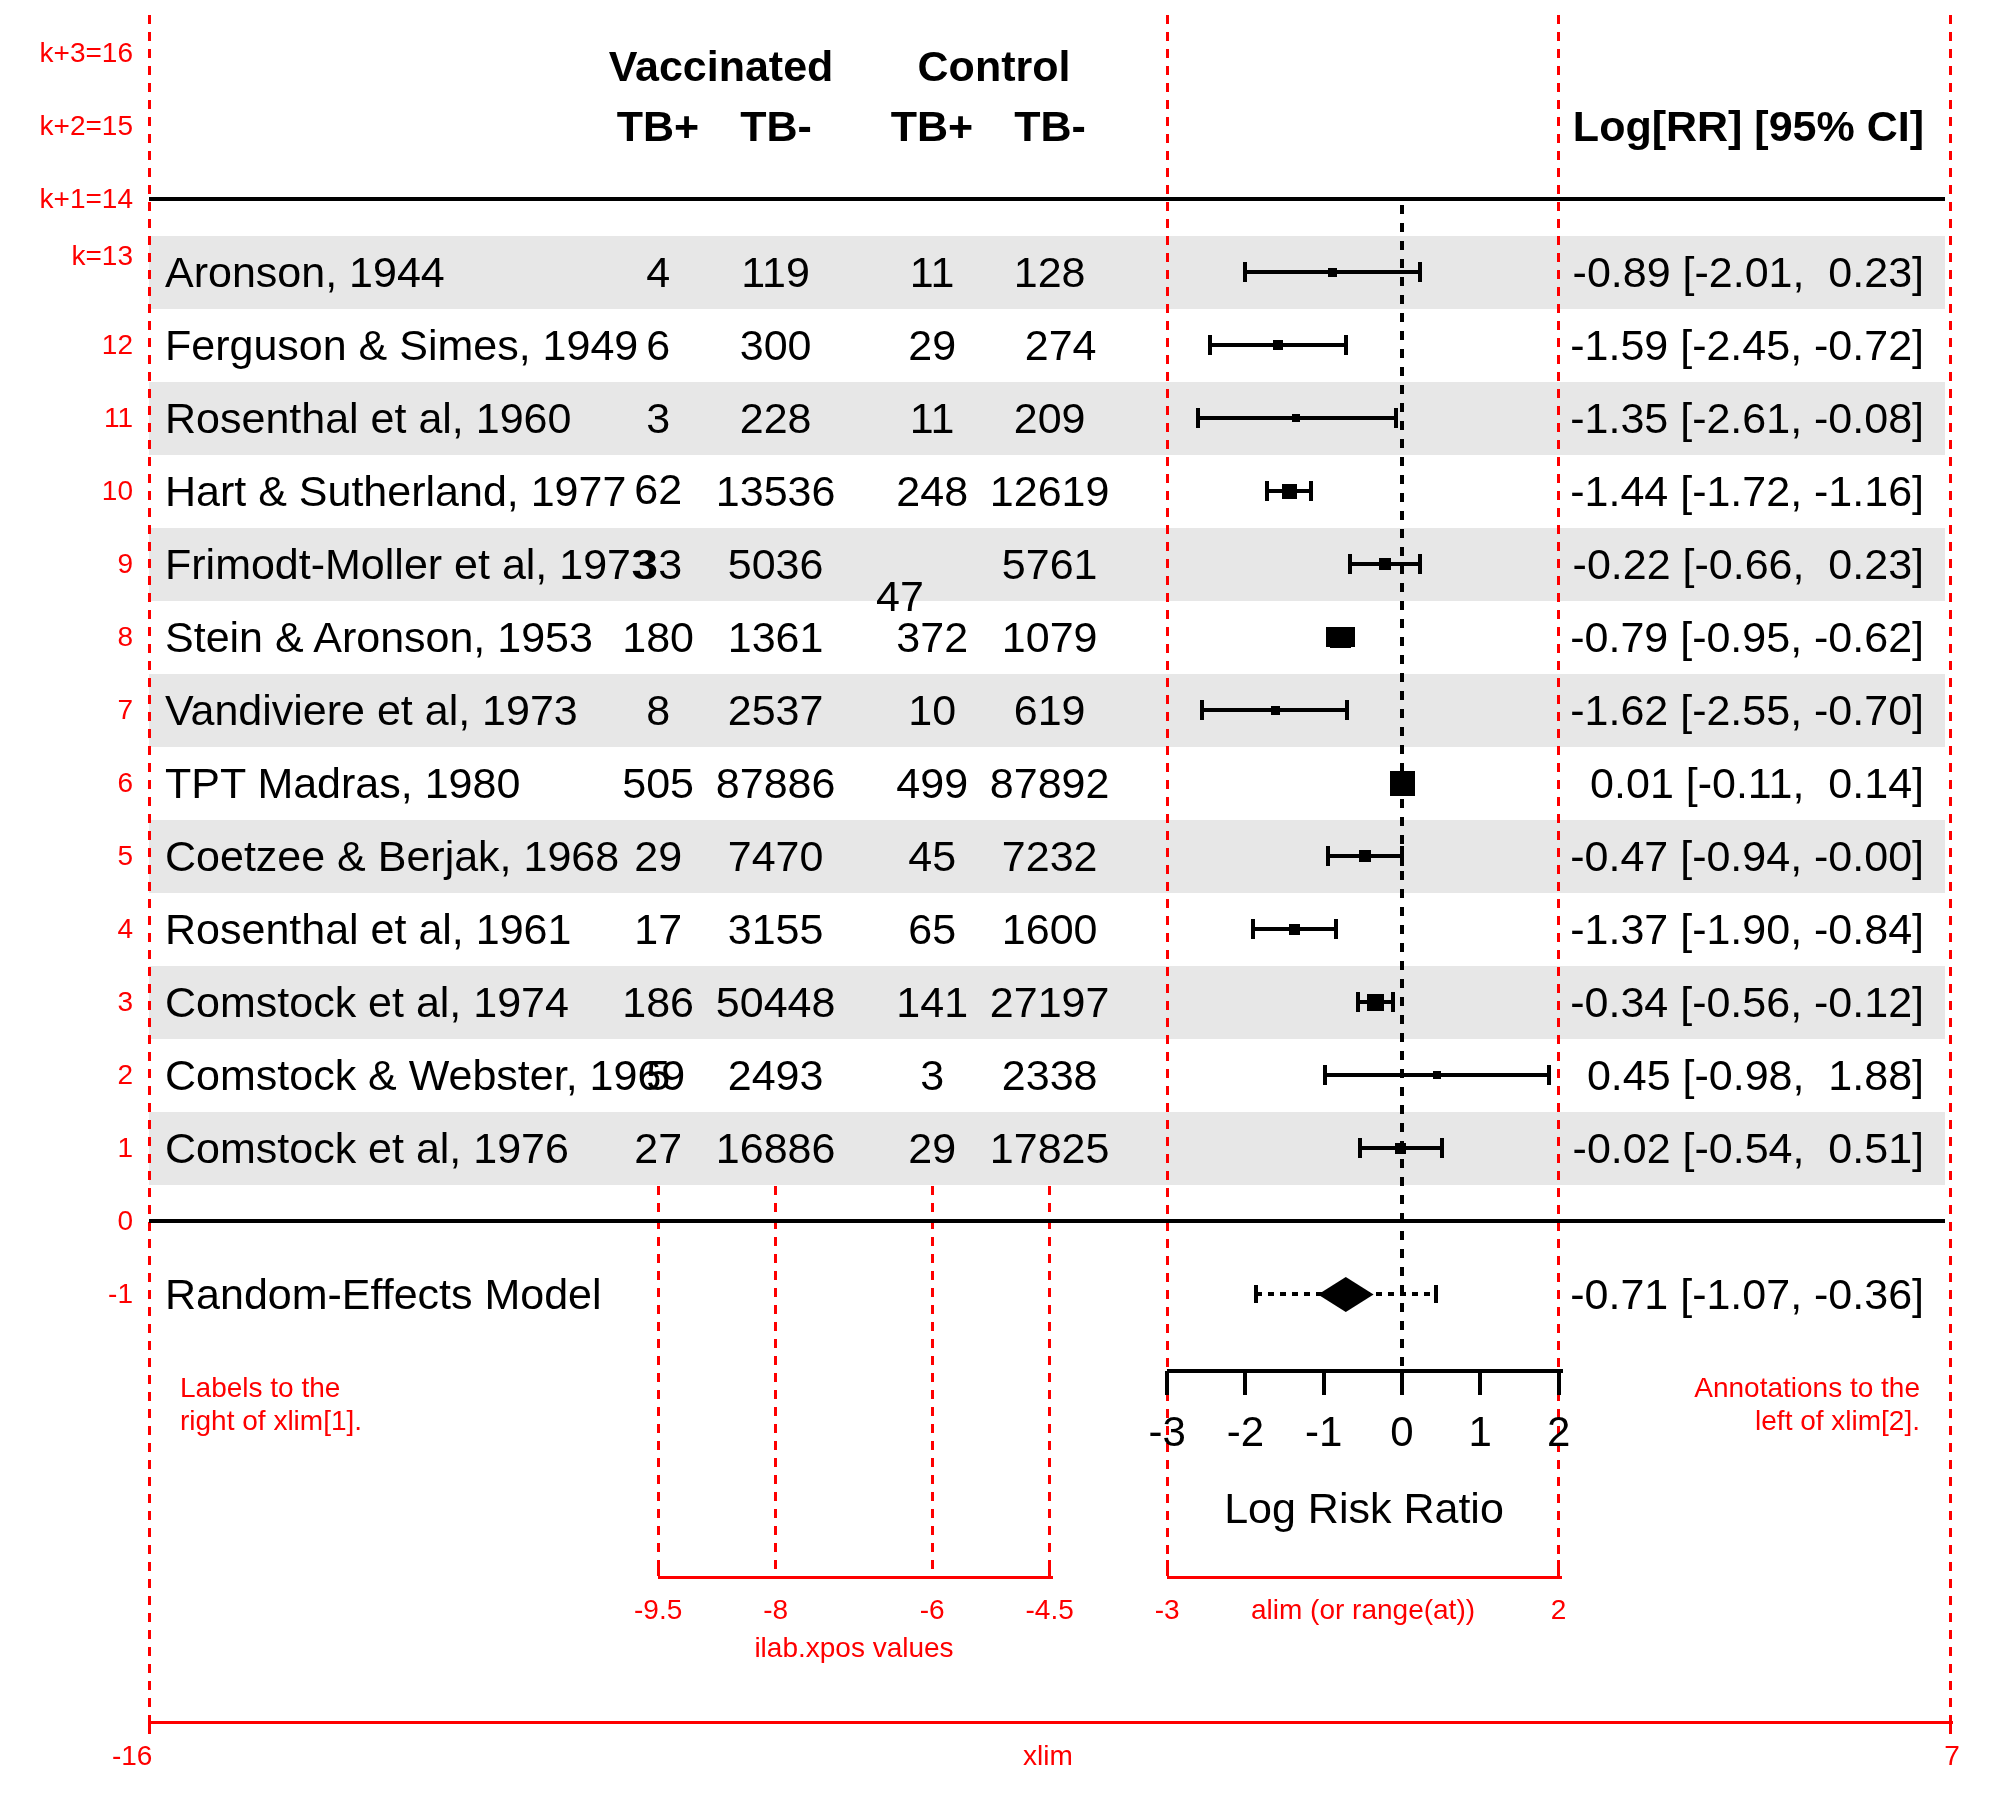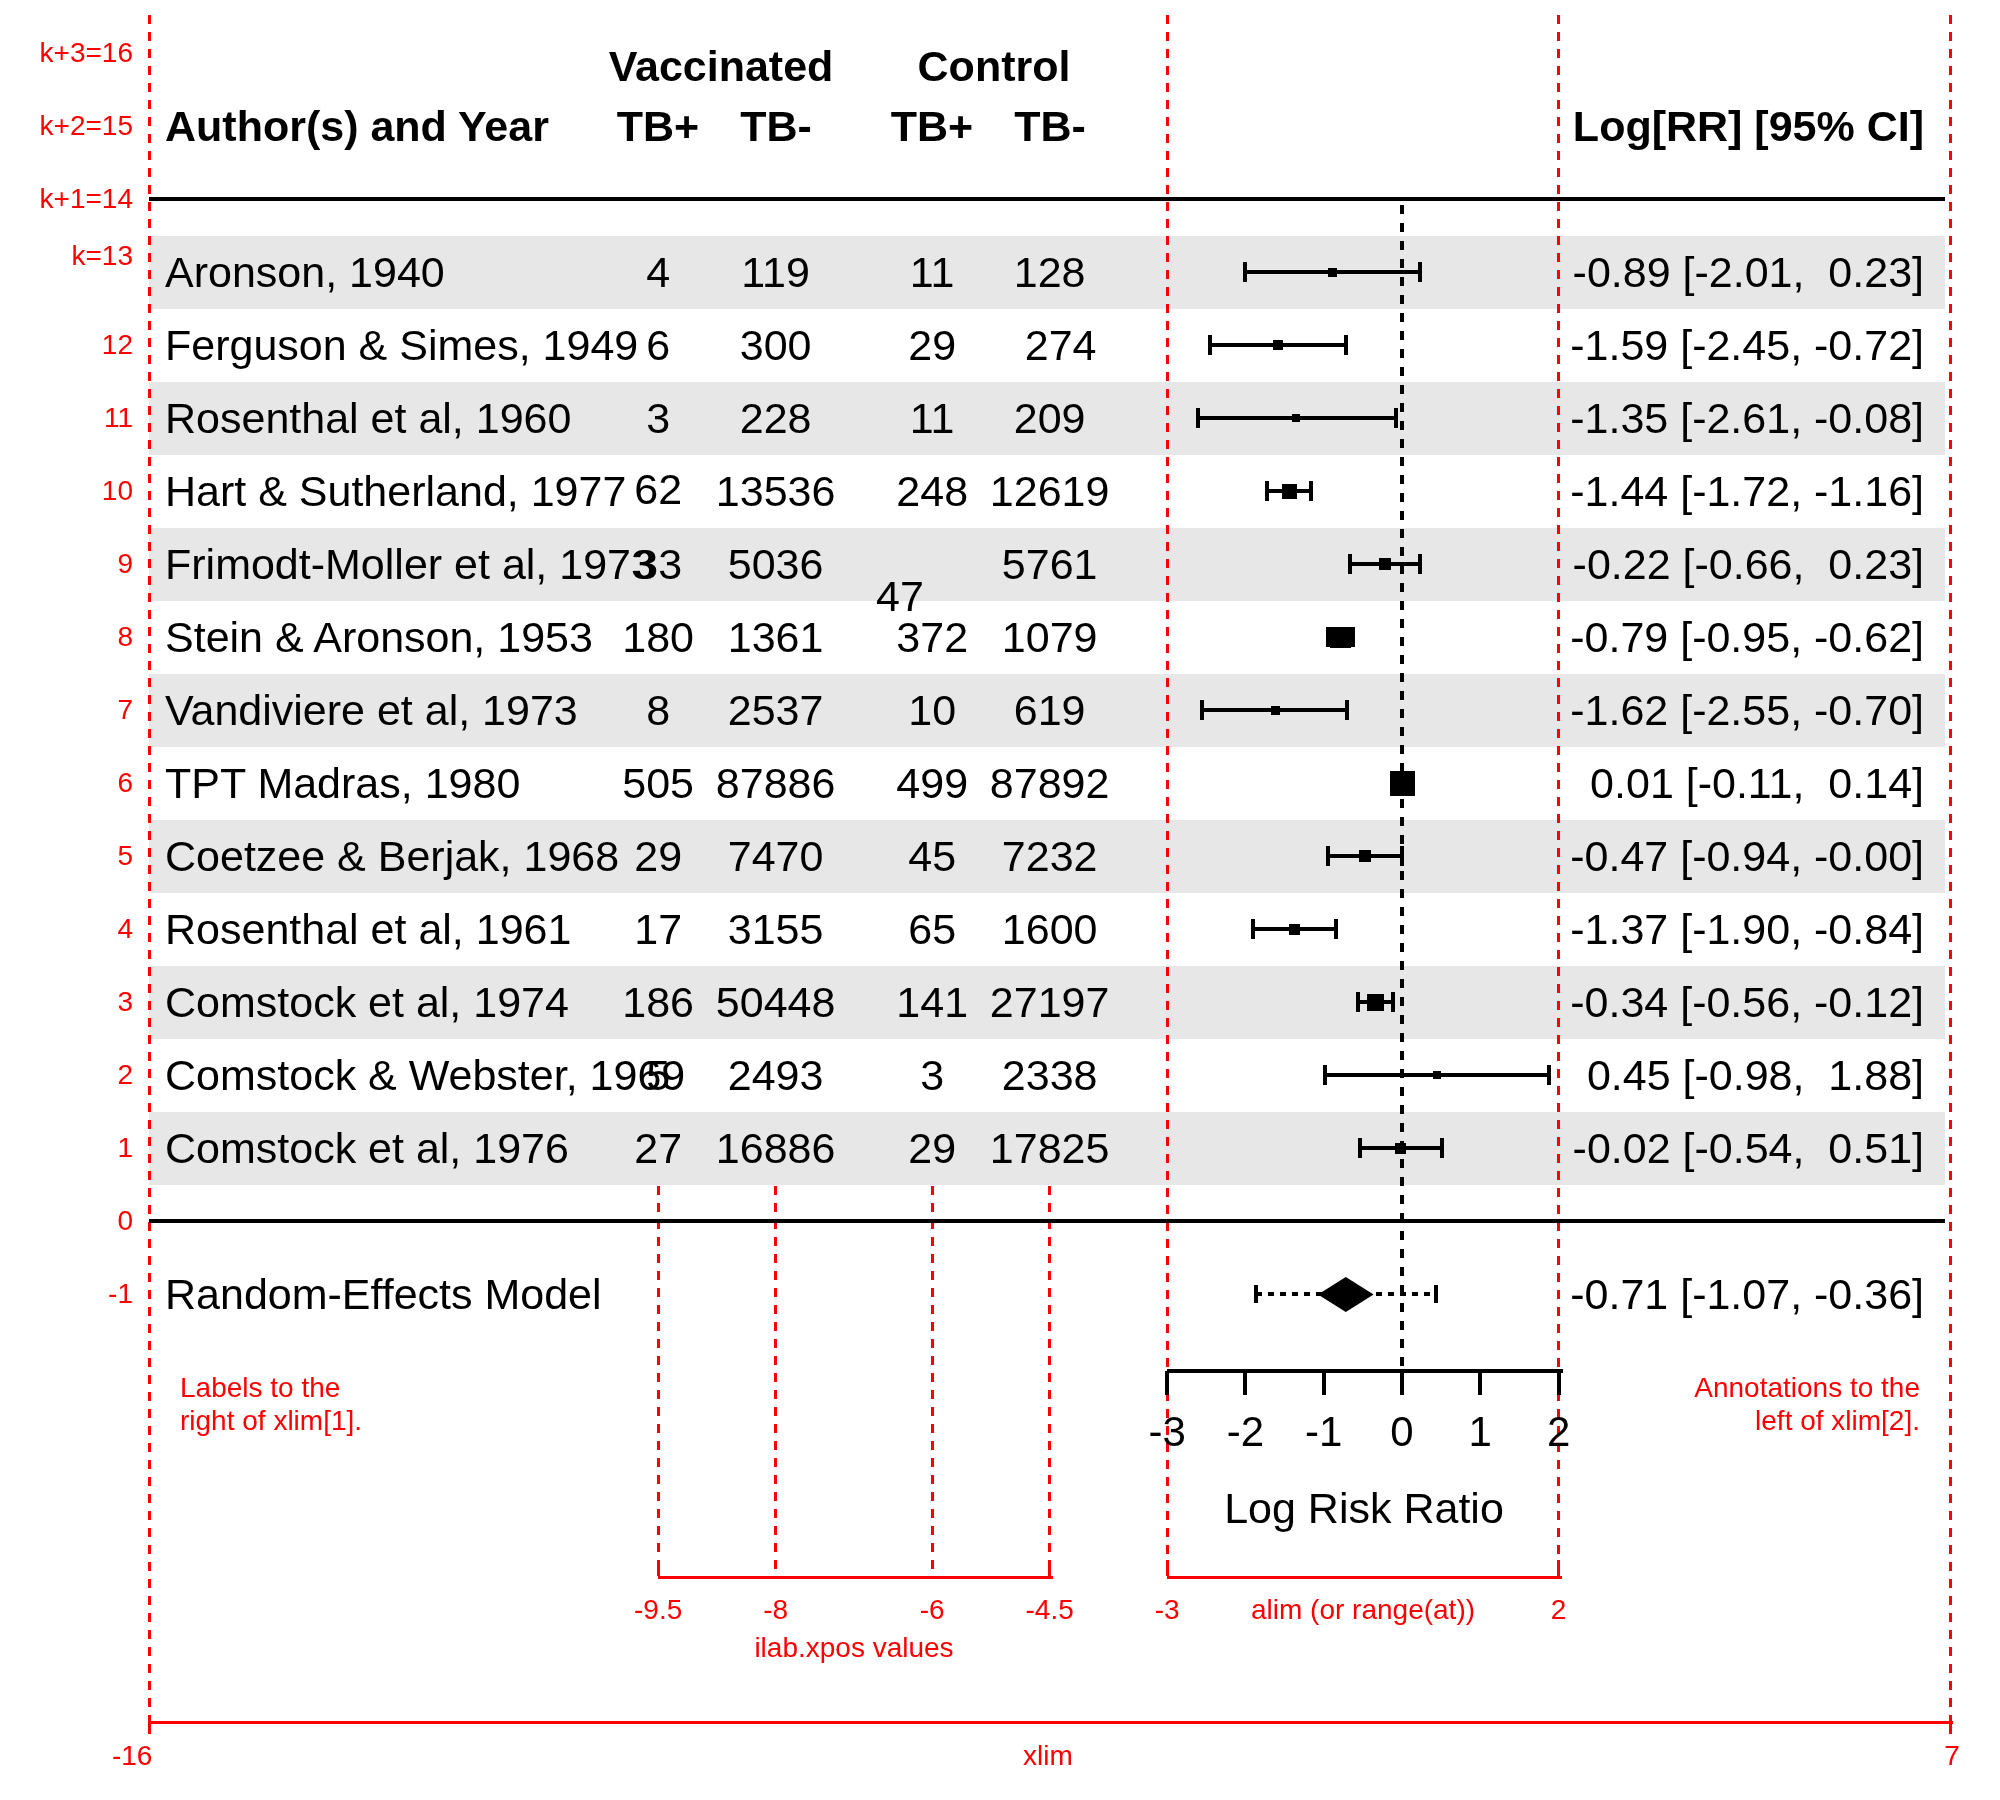--- a/index.html
+++ b/index.html
@@ -30,21 +30,20 @@
   .redtick { position:absolute; width:3px; background:#fe0000; z-index:2; }
   .lbl { z-index:6; }
 </style>
 </head>
 <body>
 
 <div id="canvas">
 
   <div class="txt bold lbl ctr" style="left:721px; top:66px;">Vaccinated</div>
   <div class="txt bold lbl ctr" style="left:994px; top:66px;">Control</div>
-  <div class="txt bold lbl" style="left:165px; top:126px;">Author(s) and Year</div>
   <div class="txt bold lbl ctr" style="left:658px; top:126px;">TB+</div>
   <div class="txt bold lbl ctr" style="left:776px; top:126px;">TB-</div>
   <div class="txt bold lbl ctr" style="left:932px; top:126px;">TB+</div>
   <div class="txt bold lbl ctr" style="left:1050px; top:126px;">TB-</div>
   <div class="txt bold lbl rgt" style="left:1924px; top:126px;">Log[RR] [95% CI]</div>
 
   <div class="hline" style="top:197px;"></div>
   <div class="hline" style="top:1219px;"></div>
 
   <div class="txt lbl ctr" style="left:1364px; top:1508px;">Log Risk Ratio</div>
@@ -86,21 +85,21 @@
       <div class="txt red lbl rgt" style="left: 133px; top: 637px;">8</div>
       <div class="txt red lbl rgt" style="left: 133px; top: 710px;">7</div>
       <div class="txt red lbl rgt" style="left: 133px; top: 783px;">6</div>
       <div class="txt red lbl rgt" style="left: 133px; top: 856px;">5</div>
       <div class="txt red lbl rgt" style="left: 133px; top: 929px;">4</div>
       <div class="txt red lbl rgt" style="left: 133px; top: 1002px;">3</div>
       <div class="txt red lbl rgt" style="left: 133px; top: 1075px;">2</div>
       <div class="txt red lbl rgt" style="left: 133px; top: 1148px;">1</div>
       <div class="txt red lbl rgt" style="left: 133px; top: 1221px;">0</div>
       <div class="txt red lbl rgt" style="left: 133px; top: 1294px;">-1</div>
-      <div class="txt lbl" style="left: 165px; top: 272px;">Aronson, 1940</div>
+      <div class="txt lbl" style="left: 165px; top: 272px;">Aronson, 1944</div>
       <div class="txt lbl ctr" style="left: 658.15px; top: 272px;">4</div>
       <div class="txt lbl ctr" style="left: 775.6px; top: 272px;">119</div>
       <div class="txt lbl ctr" style="left: 932.2px; top: 272px;">11</div>
       <div class="txt lbl ctr" style="left: 1049.65px; top: 272px;">128</div>
       <div class="wline" style="left: 1244.62px; top: 270px; width: 175.392px;"></div>
       <div class="wcap" style="left: 1242.62px; top: 262px;"></div>
       <div class="wcap" style="left: 1418.01px; top: 262px;"></div>
       <div class="sq" style="left: 1327.81px; top: 267.5px; width: 9px; height: 9px;"></div>
       <div class="txt lbl rgt" style="left: 1924px; top: 272px;">-0.89 [-2.01,  0.23]</div>
       <div class="txt lbl" style="left: 165px; top: 345px;">Ferguson &amp; Simes, 1949</div>

